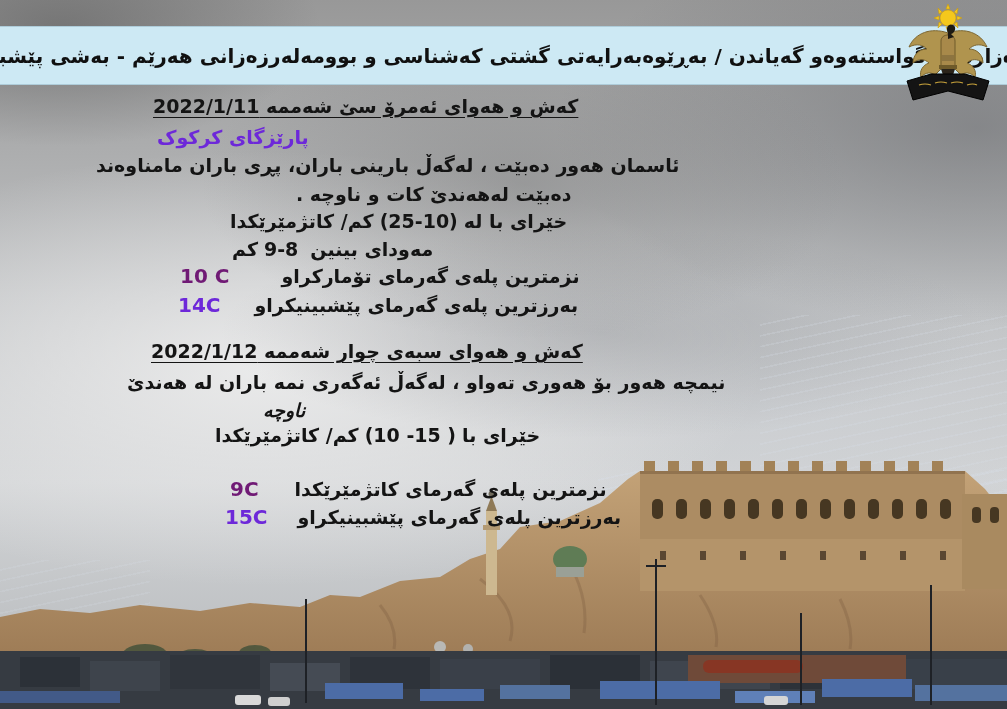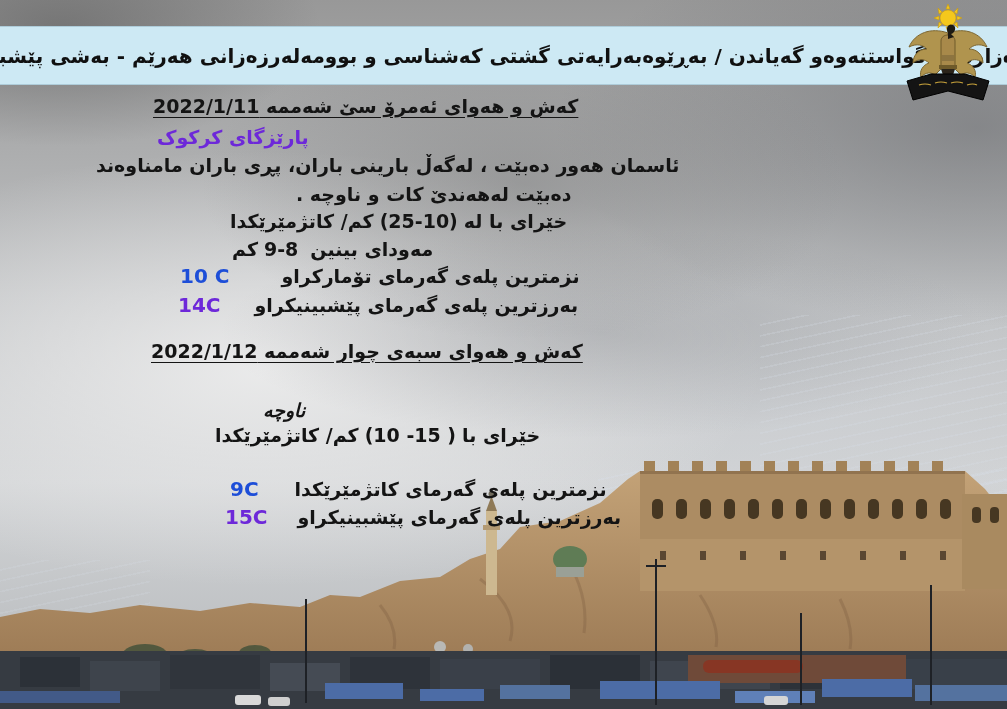--- a/index.html
+++ b/index.html
@@ -29,21 +29,21 @@
   .band-text{direction:rtl;width:100%;padding:0 95px 0 20px;text-align:right;
              font-weight:bold;font-size:20px;color:#101010;white-space:nowrap;}
   .logo{position:absolute;right:12px;top:3px;width:94px;height:100px;}
 
   
   .ln{position:absolute;direction:rtl;white-space:nowrap;font-weight:bold;
       font-size:19px;color:#141414;line-height:26px;}
   .u{text-decoration:underline;text-underline-offset:4px;}
   .red{color:#6d28d9;}
   .num{unicode-bidi:embed;}
-  .temp-min{color:#1d4ed8;}
+  .temp-min{color:#701a75;}
   .temp-max{color:#6d28d9;}
   .tempval{display:inline-block;margin-right:46px;font-size:20px;}
   .sp{display:inline-block;width:6px;}
 
   
   .citadel{position:absolute;left:0;bottom:0;width:1007px;height:310px;}
 </style>
 </head>
 <body>
 
@@ -206,20 +206,21 @@
     <span>مەودای بینین</span><span class="sp"></span><span class="sp"></span><span class="num" dir="ltr">9-8</span><span class="sp"></span><span>کم</span>
   </div>
   <div class="ln" style="left:180px;top:263px;">
     <span>نزمترین پلەی گەرمای تۆمارکراو</span><span class="tempval temp-min num" dir="ltr" style="margin-right:52px;">10 C</span>
   </div>
   <div class="ln" style="left:178px;top:292px;">
     <span>بەرزترین پلەی گەرمای پێشبینیکراو</span><span class="tempval temp-max num" dir="ltr" style="margin-right:34px;">14C</span>
   </div>
 
   <div class="ln u" style="left:151px;top:338px;">کەش و هەوای سبەی چوار شەممە 2022/1/12</div>
+  <div class="ln" style="left:127px;top:369px;">نیمچە هەور بۆ هەوری تەواو ، لەگەڵ ئەگەری نمە باران لە هەندێ</div>
   <div class="ln" style="left:263px;top:397px;font-style:italic;">ناوچە</div>
 
   <div class="ln" style="left:215px;top:422px;">
     <span>خێرای با</span><span class="sp"></span><span class="num" dir="ltr">(10 -15 )</span><span class="sp"></span><span>کم/ کاتژمێرێکدا</span>
   </div>
   <div class="ln" style="left:230px;top:476px;">
     <span>نزمترین پلەی گەرمای کاتژمێرێکدا</span><span class="tempval temp-min num" dir="ltr" style="margin-right:36px;">9C</span>
   </div>
   <div class="ln" style="left:225px;top:504px;">
     <span>بەرزترین پلەی گەرمای پێشبینیکراو</span><span class="tempval temp-max num" dir="ltr" style="margin-right:30px;">15C</span>

